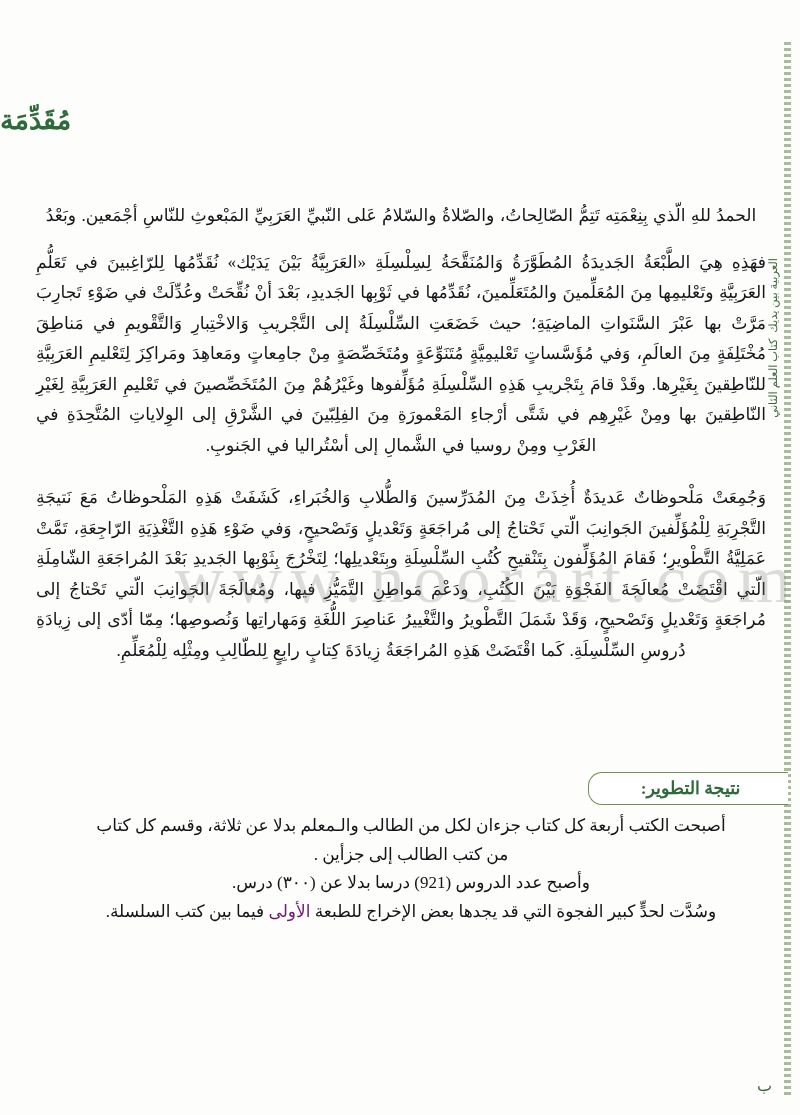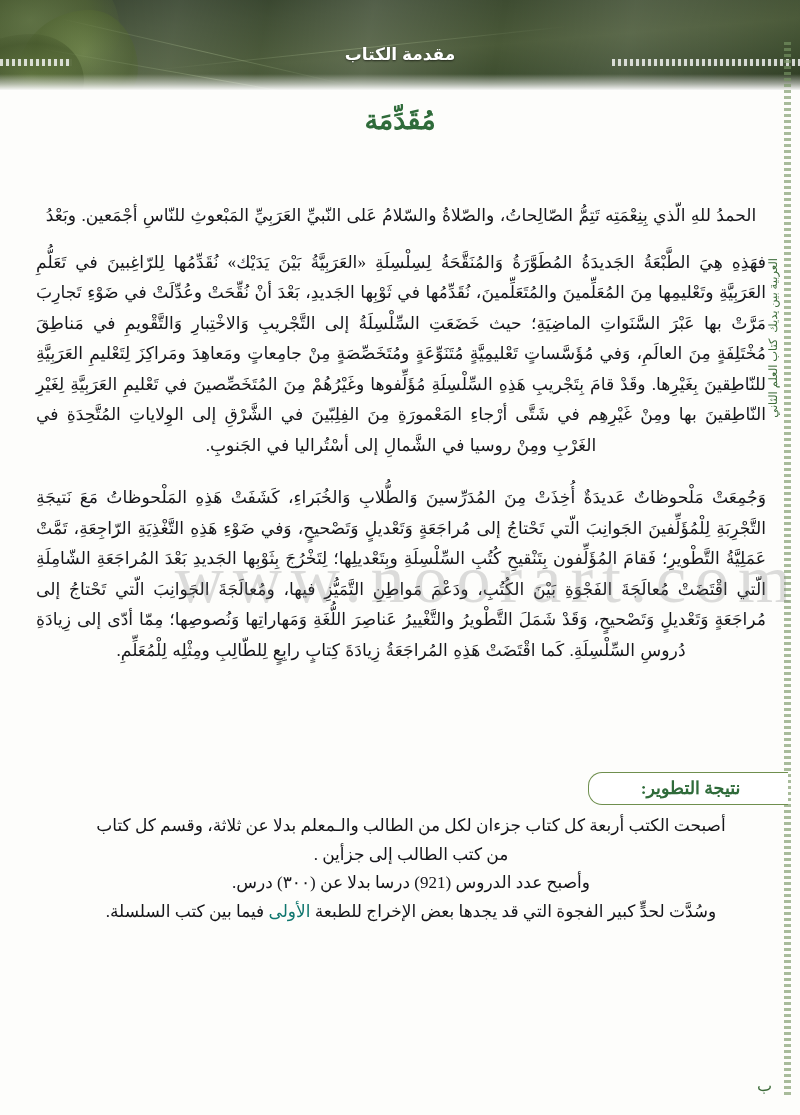--- a/index.html
+++ b/index.html
@@ -86,21 +86,21 @@
     opacity: .85;
   }
   .hdr-dots.left  { left: 0px;   width: 72px; }
   .hdr-dots.right { right: 0px;  width: 188px; }
 
   
   .main-title {
     position: absolute;
     left: 0; right: 0;
     top: 104px;
-    text-align: center;
+    text-align: left;
     color: #2f6b3a;
     font-size: 27px;
     font-weight: bold;
     font-family: "Liberation Serif", "DejaVu Serif", serif;
   }
 
   
   .right-rule {
     position: absolute;
     right: 9px;
@@ -202,48 +202,37 @@
   p.simple {
     margin: 0;
     font-size: 17px;
     line-height: 28.5px;
     color: #141418;
     text-align: justify;
     text-align-last: right;
     font-family: "Liberation Serif", "DejaVu Serif", serif;
   }
   p.simple.indent-center { text-align-last: center; }
-  .accent-orange { color: #0f766e; }
+  .accent-orange { color: #701a75; }
 
   
   .page-marker {
     position: absolute;
     right: 28px;
     bottom: 20px;
     color: #3c6b39;
     font-size: 16px;
     font-family: "Liberation Serif", "DejaVu Serif", serif;
   }
 </style>
 </head>
 <body>
 
 <div class="page">
 
-  <div class="header-band">
-    <div class="leaf-a"></div>
-    <div class="leaf-b"></div>
-    <div class="leaf-c"></div>
-    <div class="vein" style="left:60px; top:18px; width:300px; transform:rotate(13deg);"></div>
-    <div class="vein" style="left:40px; top:48px; width:360px; transform:rotate(10deg);"></div>
-    <div class="vein" style="left:150px; top:70px; width:420px; transform:rotate(-6deg);"></div>
-    <div class="hdr-dots left"></div>
-    <div class="hdr-dots right"></div>
-    <div class="header-title">مقدمة الكتاب</div>
-  </div>
 
   <div class="right-rule"></div>
 
   <div class="main-title">مُقَدِّمَة</div>
 
   <div class="side-text">
     <span>العربية بين يديك</span>
     <span class="sep"></span>
     <span>كتاب العلم الثاني</span>
   </div>

